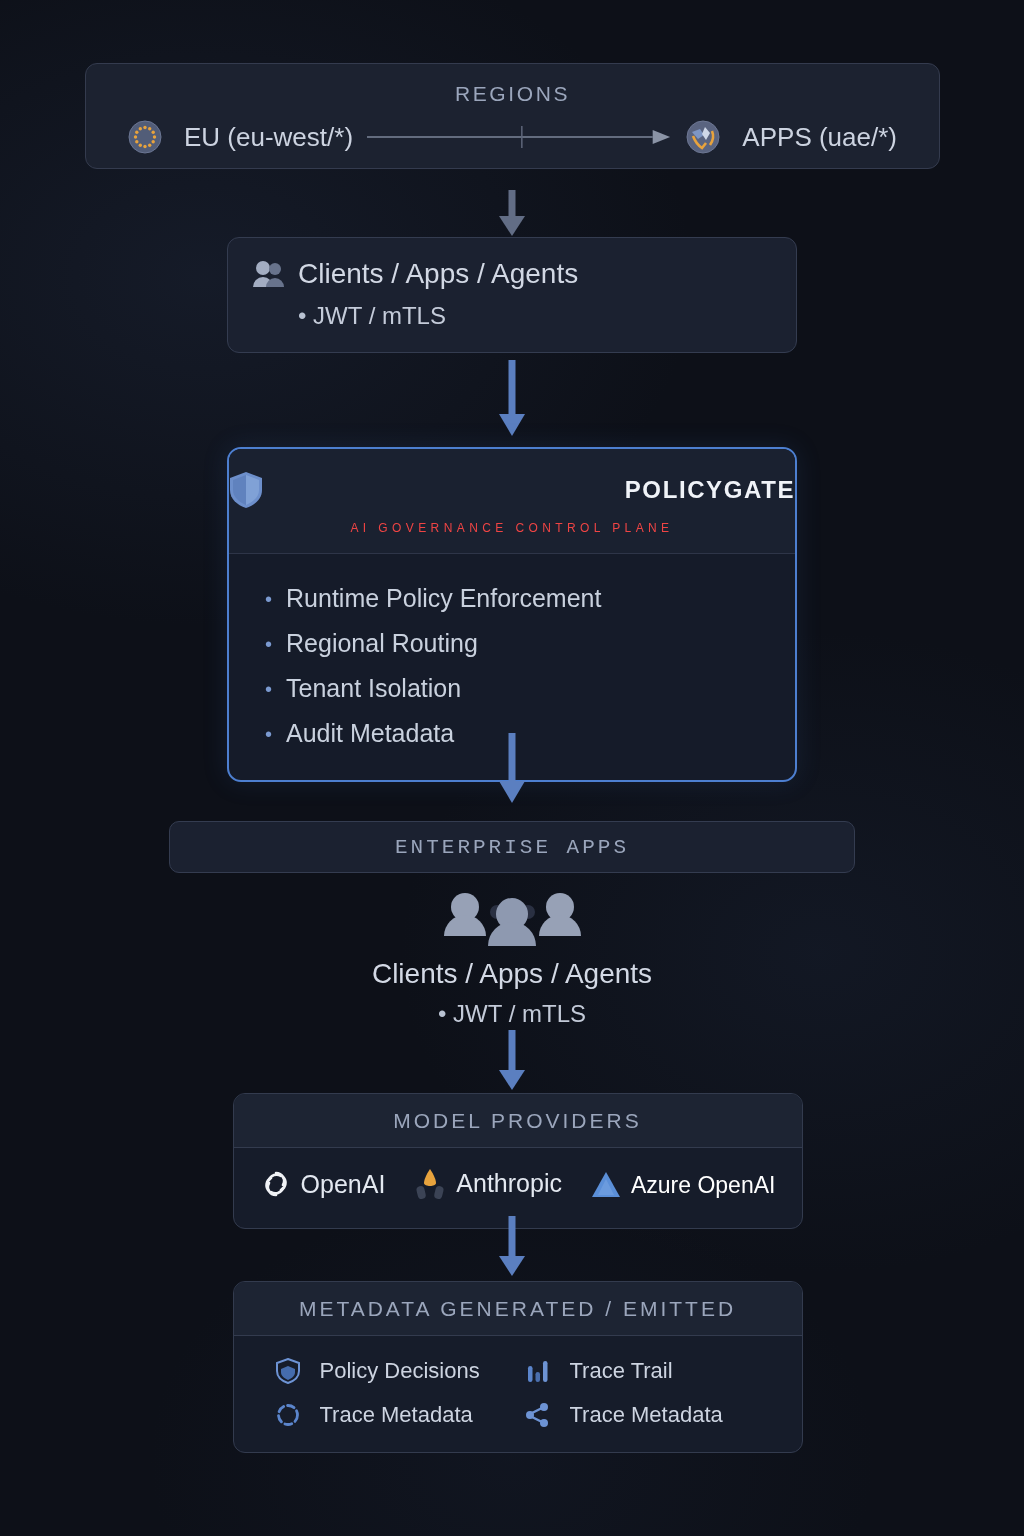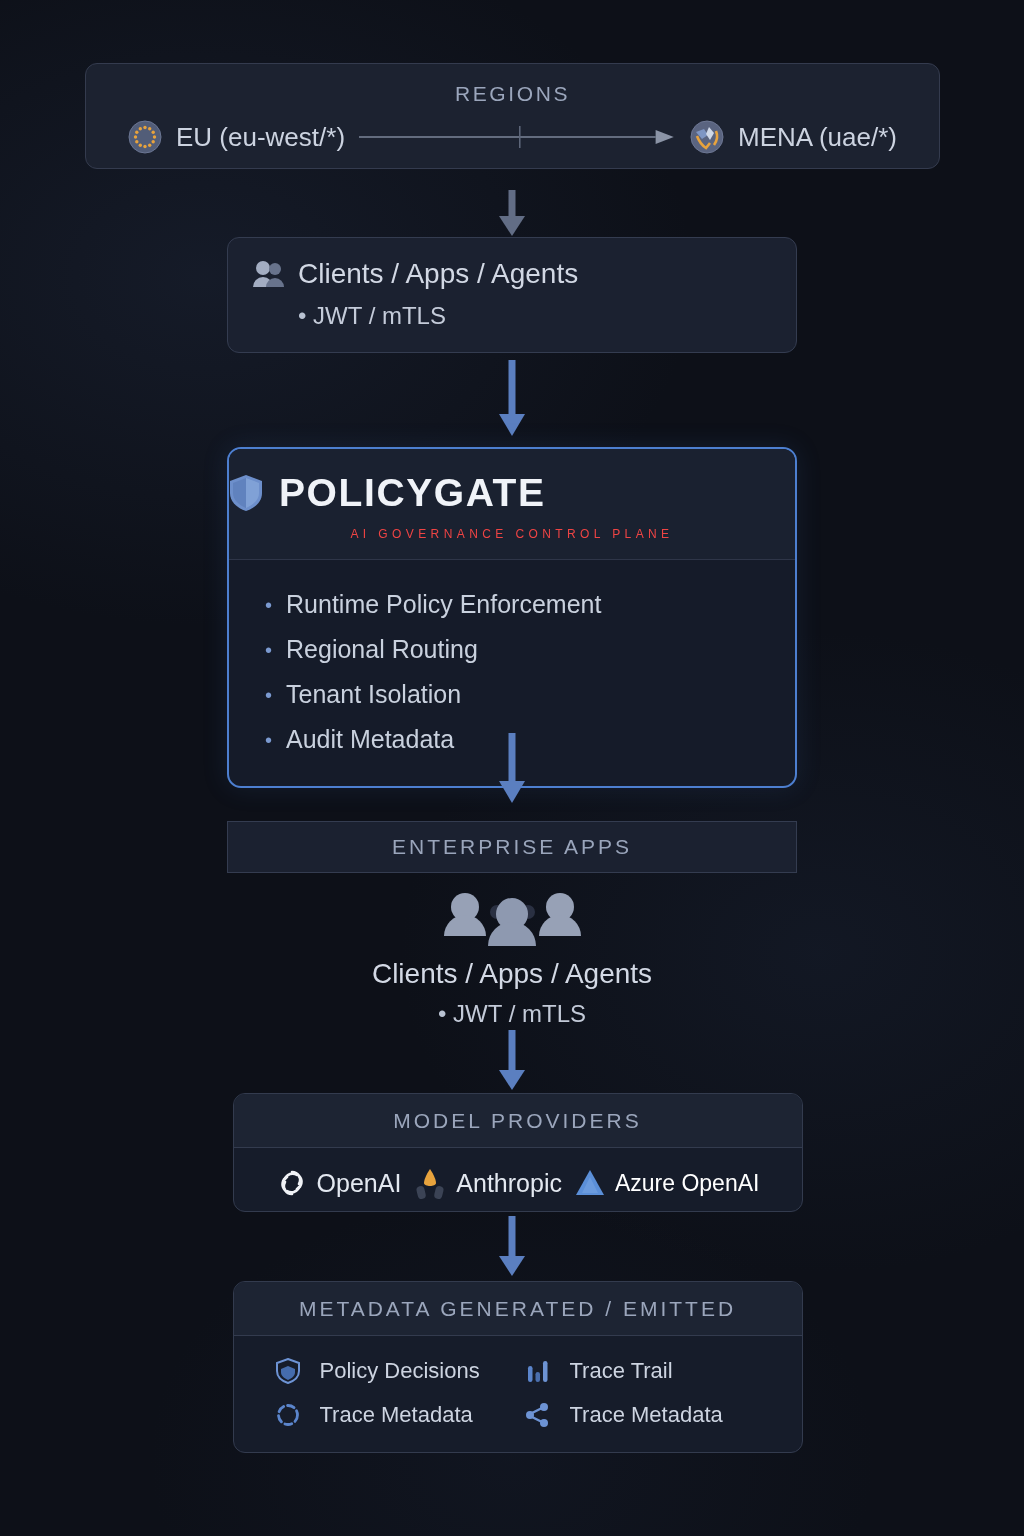--- a/index.html
+++ b/index.html
@@ -46,48 +46,49 @@
     font-size: 21px;
     letter-spacing: 2.6px;
     color: #9ba6bc;
   }
   .regions-row {
     display: flex;
     align-items: center;
     justify-content: space-between;
     padding: 14px 42px 0 42px;
   }
-  .region-item { display: flex; align-items: center; gap: 14px; }
+  .region-item { display: flex; align-items: center; gap: 22px; }
   .region-label {
     font-size: 26px;
     color: #ccd3e0;
     white-space: nowrap;
   }
   .region-link {
     flex: 1;
     position: relative;
     height: 20px;
     margin: 0 14px;
     display: flex;
     align-items: center;
   }
 
   
   .barhead {
-    width: 570px;
+    width: 686px;
     height: 52px;
     background: #1b2130;
     border: 1px solid #343c50;
-    border-radius: 0;
+    border-radius: 10px;
     display: flex;
     align-items: center;
     justify-content: center;
     font-size: 21px;
     letter-spacing: 3px;
     color: #9aa5bb;
+    font-family: Liberation Mono, monospace;
   }
 
   
   .clients-box {
     width: 570px;
     padding: 20px 24px 22px 24px;
     background: #1b2130;
     border: 1px solid #343c50;
     border-radius: 12px;
   }
@@ -114,23 +115,23 @@
   }
   .pg-head {
     background: #1a2130;
     border-bottom: 1px solid #2d3purple;
     border-bottom: 1px solid #2e real;
     border-bottom: 1px solid #2e3548;
     padding: 22px 0 18px 0;
     text-align: center;
   }
   .pg-title {
-    display: flex; align-items: center; justify-content: flex-start;
+    display: flex; align-items: center; justify-content: space-between;
     gap: 16px;
-    font-size: 39px;
+    font-size: 24px;
     font-weight: bold;
     letter-spacing: 1.6px;
     color: #f0f3f8;
   }
   .pg-sub {
     margin-top: 12px;
     font-size: 12px;
     letter-spacing: 4.4px;
     color: #ef4444;
   }
@@ -166,24 +167,24 @@
     background: #1d2433;
     border-bottom: 1px solid #333b4e;
     height: 54px;
     display: flex; align-items: center; justify-content: center;
     font-size: 21px;
     letter-spacing: 3px;
     color: #9ba6bc;
   }
   .providers-row {
     display: flex;
-    align-items: center;
+    align-items: flex-end;
     justify-content: center;
-    gap: 12px;
-    padding: 18px 0 11px 0;
+    gap: 28px;
+    padding: 18px 0 28px 0;
   }
   .provider { display: flex; align-items: center; gap: 9px; }
   .provider-name { font-size: 25px; color: #e3e8f0; white-space: nowrap; }
   .provider-name.dim { font-size: 23px; color: #ffffff; }
 
   .meta-grid {
     display: grid;
     grid-template-columns: 250px 1fr;
     row-gap: 18px;
     padding: 22px 0 24px 42px;
@@ -235,21 +236,21 @@
 
       <div class="region-item">
         <svg width="34" height="34" viewBox="0 0 34 34">
           <circle cx="17" cy="17" r="16" fill="#5a6480"></circle>
           <path d="M6 12 L14 9 L18 15 L12 19 Z" fill="#7e96c4"></path>
           <path d="M19 7 L24 13 L20 20 L16 14 Z" fill="#cfd8e8"></path>
           <path d="M7 16 Q10 24 16 28 L20 23" fill="none" stroke="#e8a33d" stroke-width="2.6"></path>
           <path d="M26 11 Q29 18 24 25" fill="none" stroke="#e8a33d" stroke-width="2.6"></path>
           <circle cx="17" cy="17" r="16" fill="none" stroke="#6d7793" stroke-width="1"></circle>
         </svg>
-        <span class="region-label">MENA (uae/*)</span>
+        <span class="region-label">APPS (uae/*)</span>
       </div>
 
     </div>
   </div>
 
   <div class="col" style="top:190px;">
     <svg class="arrow" width="34" height="48" viewBox="0 0 34 48">
       <line x1="17" y1="0" x2="17" y2="28" stroke="#626d85" stroke-width="7"></line>
       <polygon points="4,26 30,26 17,46" fill="#626d85"></polygon>
     </svg>

